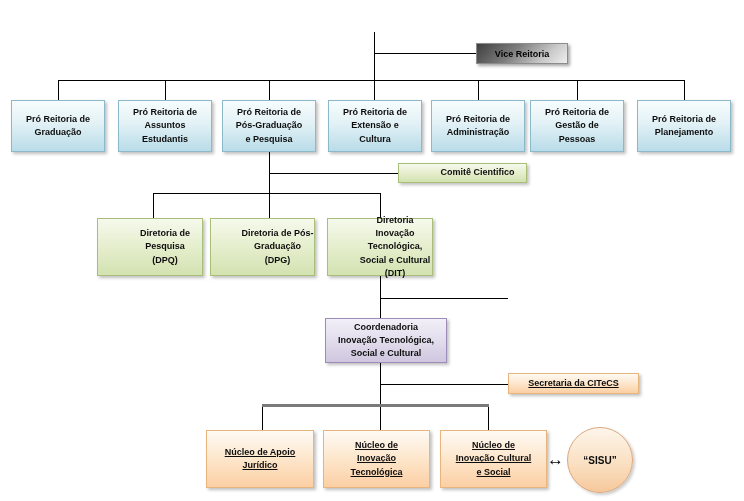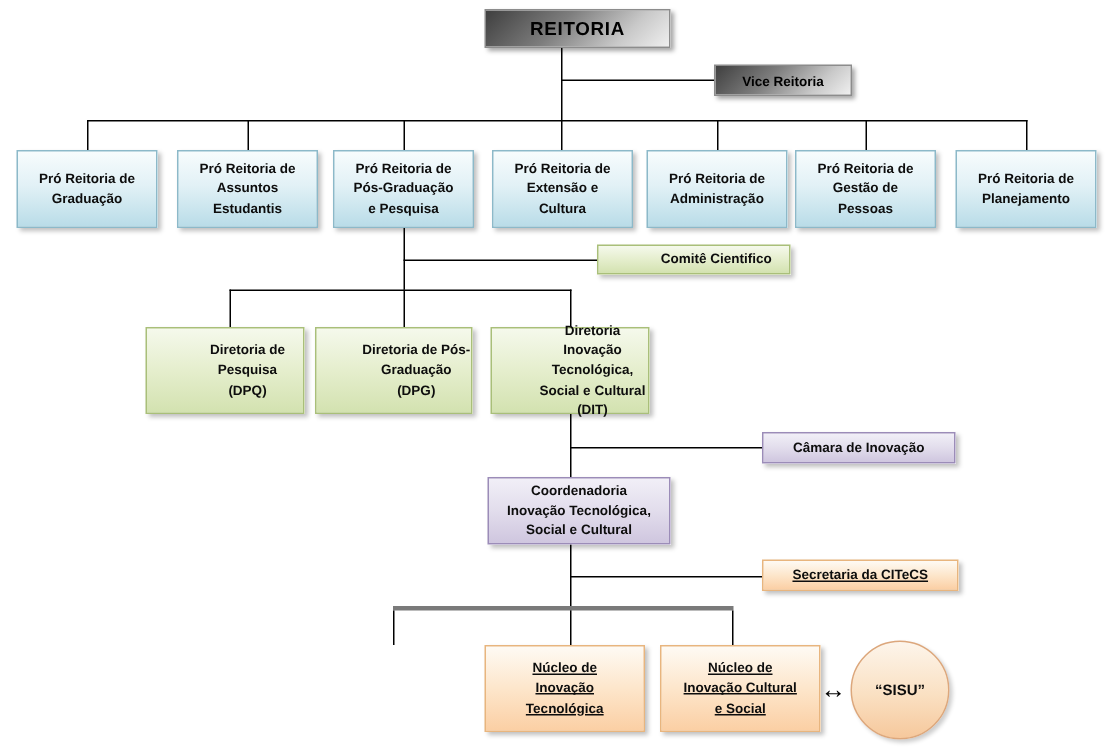--- a/index.html
+++ b/index.html
@@ -98,23 +98,20 @@
   <div class="vline" style="left:380px;top:276px;height:42px"></div>
   <div class="hline" style="left:380px;top:298px;width:128px"></div>
 
   <div class="vline" style="left:380px;top:363px;height:67px"></div>
   <div class="hline" style="left:380px;top:384px;width:128px"></div>
 
   <div class="thickline" style="left:262px;top:404px;width:227px"></div>
   <div class="vline" style="left:262px;top:407px;height:23px"></div>
   <div class="vline" style="left:488px;top:407px;height:23px"></div>
 
-  <div class="node gray root-box" style="left:323px;top:6px;width:124px;height:26px">
-    <span class="lbl">REITORIA</span>
-  </div>
 
   <div class="node gray vice-box" style="left:476px;top:43px;width:92px;height:21px">
     <span class="lbl">Vice Reitoria</span>
   </div>
 
   <div class="node blue" style="left:11px;top:100px;width:94px;height:52px">
     <span class="lbl">Pró Reitoria de
 Graduação</span>
   </div>
   <div class="node blue" style="left:118px;top:100px;width:94px;height:52px">
@@ -160,34 +157,35 @@
 Graduação
 (DPG)</span>
   </div>
   <div class="node green" style="left:327px;top:218px;width:106px;height:58px">
     <span class="lbl">Diretoria Inovação
 Tecnológica,
 Social e Cultural
 (DIT)</span>
   </div>
 
-  <div class="node purple" style="left:508px;top:288px;width:129px;height:21px">
-    <span class="lbl">Câmara de Inovação</span>
-  </div>
 
   <div class="node purple" style="left:325px;top:318px;width:122px;height:45px">
     <span class="lbl">Coordenadoria
 Inovação Tecnológica,
 Social e Cultural</span>
   </div>
 
   <div class="node orange" style="left:508px;top:373px;width:131px;height:21px">
     <span class="lbl">Secretaria da CITeCS</span>
   </div>
 
+  <div class="node orange" style="left:206px;top:430px;width:108px;height:58px">
+    <span class="lbl">Núcleo de Apoio
+Jurídico</span>
+  </div>
   <div class="node orange" style="left:323px;top:430px;width:107px;height:58px">
     <span class="lbl">Núcleo de
 Inovação
 Tecnológica</span>
   </div>
   <div class="node orange" style="left:440px;top:430px;width:107px;height:58px">
     <span class="lbl">Núcleo de
 Inovação Cultural
 e Social</span>
   </div>

